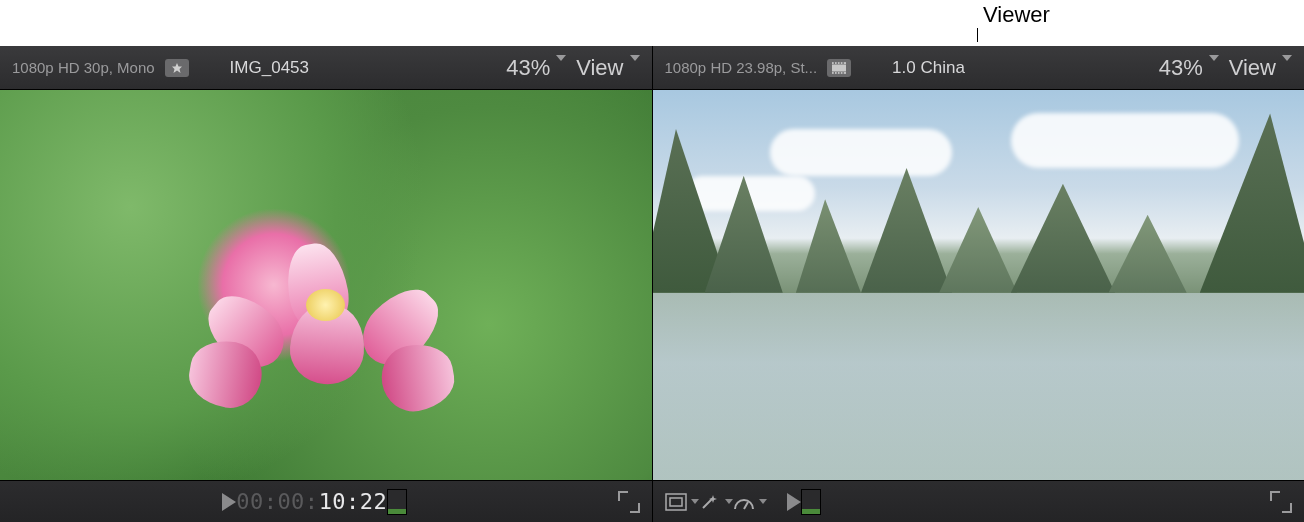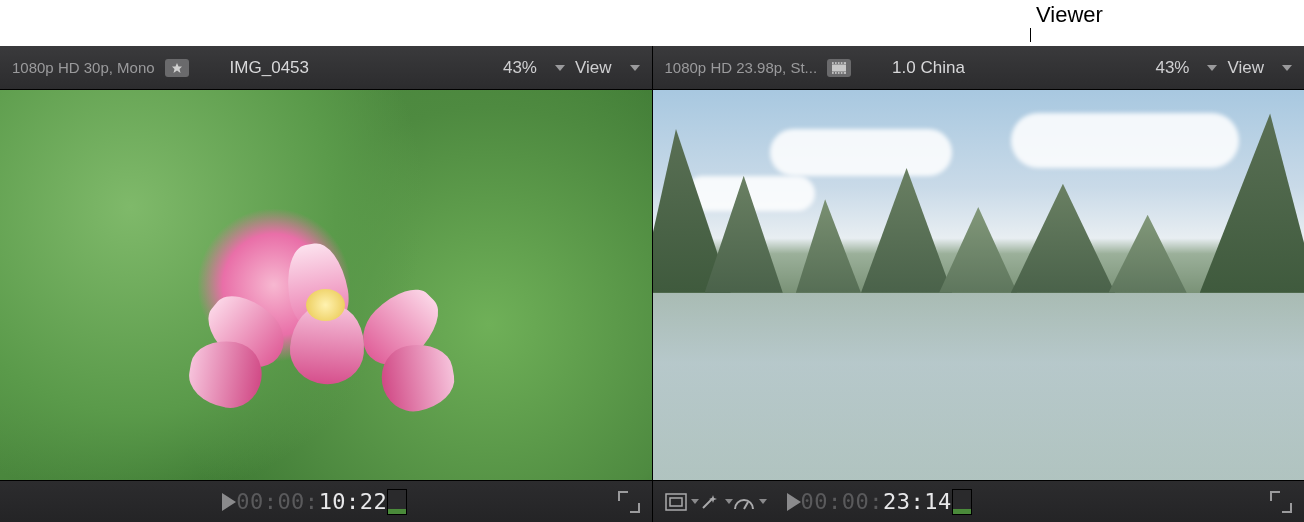--- a/index.html
+++ b/index.html
@@ -25,21 +25,21 @@
     }
     .callout .line {
       position: absolute;
       width: 1px;
       height: 14px;
       background: #000;
       bottom: -14px;
       left: -6px;
     }
     .callout-left { left: 336px; top: 2px; }
-    .callout-right { left: 1036px; top: 2px; }
+    .callout-right { left: 983px; top: 2px; }
     .panels {
       display: flex;
       height: 476px;
     }
     .panel {
       flex: 1;
       display: flex;
       flex-direction: column;
       background: #1c1c1e;
       border-right: 1px solid #000;
@@ -77,24 +77,24 @@
       color: #d8d8da;
       font-size: 17px;
       white-space: nowrap;
       overflow: hidden;
       text-overflow: ellipsis;
       margin-left: 31px;
     }
     .spacer { flex: 1; }
     .zoom-control, .view-control {
       display: flex;
-      align-items: center;
-      gap: 18px;
+      align-items: flex-start;
+      gap: 6px;
       color: #cfcfd1;
-      font-size: 17px;
+      font-size: 22px;
       cursor: pointer;
     }
     .chevron {
       width: 0; height: 0;
       border-left: 5px solid transparent;
       border-right: 5px solid transparent;
       border-top: 6px solid #9a9a9c;
     }
     .viewport {
       flex: 1;
@@ -305,22 +305,19 @@
         <span class="retime-icon">
           <svg width="22" height="18" viewBox="0 0 22 18">
               <path d="M2 16 A9 9 0 0 1 20 16" fill="none" stroke="#aaaaac" stroke-width="2"></path>
               <line x1="11" y1="16" x2="15" y2="9" stroke="#aaaaac" stroke-width="2"></line>
             </svg>
         </span>
         <span class="mini-chevron"></span>
       </div>
       <span style="width:20px"></span>
       <div class="play-btn"></div>
-      <div class="timecode">
-        <span class="dim">00:00:</span><span class="bright">23:14</span>
-      </div>
       <div class="audio-meter"></div>
       <span class="spacer"></span>
       <div class="fullscreen-icon"></div>
     </div>
   </div>
 
 </div>
 
 </body></html>

